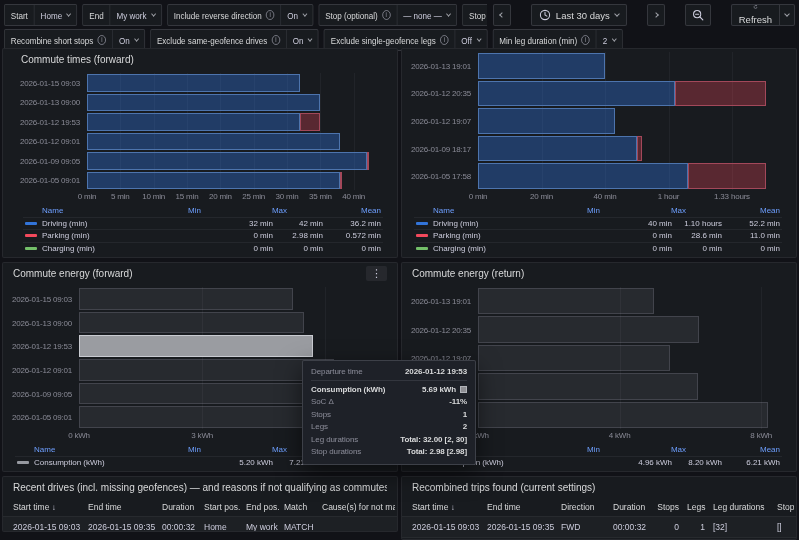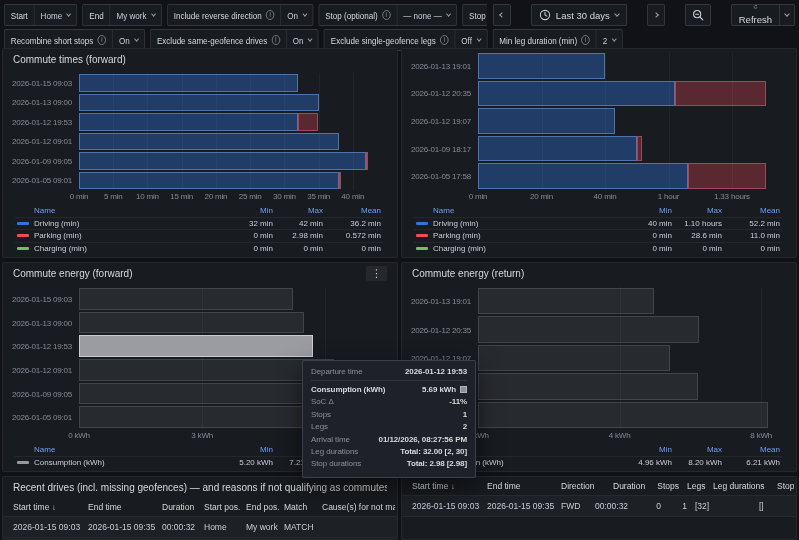--- a/index.html
+++ b/index.html
@@ -50,21 +50,21 @@
            font-size:8px; letter-spacing:-.2px; color:rgba(204,204,220,.62); white-space:nowrap; }
   .bar   { position:absolute; left:0; right:0; top:1px; bottom:1px; display:flex; align-items:stretch; }
   .seg   { flex-shrink:0; border:1px solid transparent; }
   .xaxis { height:14px; position:relative; margin-left:70px; flex-shrink:0; }
   .xt    { position:absolute; top:2px; transform:translateX(-50%); font-size:8px; letter-spacing:-.2px;
            color:rgba(204,204,220,.62); white-space:nowrap; }
 
   .legend { flex-shrink:0; font-size:8px; padding:0 4px 3px 6px; }
   .lrow { display:flex; align-items:center; height:12.5px; padding:0 2px; }
   .lrow + .lrow { border-top:1px solid rgba(204,204,220,.07); }
-  .lhead { color:#6e9fff; font-weight:500; }
+  .lhead { color:#6e9fff; font-weight:500;gap:36px; }
   .lhead .lname { padding-left:17px; }
   .lname { flex:1; display:flex; align-items:center; gap:5px; overflow:hidden; white-space:nowrap; cursor:pointer; }
   .lsw { width:12px; height:3px; border-radius:1px; flex-shrink:0; }
   .lv  { width:50px; text-align:right; flex-shrink:0; white-space:nowrap; }
   .lv.mean { width:58px; }
 
   
   .thead { display:flex; padding:4px 2px 4px 10px; font-size:8.5px; font-weight:500; color:#d8d9da; align-items:center; }
   .trowd { display:flex; padding:5px 2px 5px 10px; font-size:8.5px; color:#ccccdc; align-items:center;
            background:rgba(204,204,220,.028); border-top:1px solid rgba(204,204,220,.06);
@@ -164,21 +164,21 @@
         </svg>
         <span>Refresh</span>
       </div>
       <div class="tbtn">
         <span class="chev"></span>
       </div>
     </div>
   </div>
 </div>
 
-<div class="panel" style="left:2px; top:48px; width:396px; height:210px;">
+<div class="panel" style="left:2px; top:48px; width:396px; height:210px;padding-left:8px;">
   <div class="ptitle">
     <span class="sp">Commute times (forward)</span>
   </div>
   <div class="carea">
       <div class="cplot">
         <div class="vline" style="left:11.11%"></div>
         <div class="vline" style="left:22.22%"></div>
         <div class="vline" style="left:33.33%"></div>
         <div class="vline" style="left:44.44%"></div>
         <div class="vline" style="left:55.56%"></div>
@@ -472,21 +472,21 @@
         <div class="lrow">
           <span class="lname"><i class="lsw" style="background:#9699a0"></i>Consumption (kWh)</span>
           <span class="lv">4.96 kWh</span>
           <span class="lv">8.20 kWh</span>
           <span class="lv mean">6.21 kWh</span>
         </div>
       </div>
     </div>
 </div>
 
-<div class="panel" style="left:2px; top:476px; width:396px; height:64px;">
+<div class="panel" style="left:2px; top:476px; width:396px; height:56px;">
   <div class="ptitle">
     <span class="sp">Recent drives (incl. missing geofences) — and reasons if not qualifying as commutes</span>
   </div>
   <div>
       <div class="thead">
         <div class="tcell" style="width:75px">Start time <span class="sorticon">↓</span></div>
         <div class="tcell" style="width:74px">End time</div>
         <div class="tcell" style="width:42px">Duration</div>
         <div class="tcell" style="width:42px">Start pos.</div>
         <div class="tcell" style="width:38px">End pos.</div>
@@ -499,35 +499,38 @@
         <div class="tcell" style="width:42px">00:00:32</div>
         <div class="tcell" style="width:42px">Home</div>
         <div class="tcell" style="width:38px">My work</div>
         <div class="tcell" style="width:38px">MATCH</div>
         <div class="tcell fx"></div>
       </div>
     </div>
 </div>
 
 <div class="panel" style="left:401px; top:476px; width:396px; height:64px;">
+  <div class="ptitle">
+    <span class="sp">Recombined trips found (current settings)</span>
+  </div>
   <div>
       <div class="thead">
         <div class="tcell" style="width:75px">Start time <span class="sorticon">↓</span></div>
         <div class="tcell" style="width:74px">End time</div>
         <div class="tcell" style="width:52px">Direction</div>
         <div class="tcell" style="width:44px">Duration</div>
         <div class="tcell r" style="width:30px">Stops</div>
         <div class="tcell r" style="width:26px">Legs</div>
         <div class="tcell" style="width:64px">Leg durations</div>
         <div class="tcell fx">Stop durations</div>
       </div>
       <div class="trowd">
         <div class="tcell" style="width:75px">2026-01-15 09:03</div>
         <div class="tcell" style="width:74px">2026-01-15 09:35</div>
-        <div class="tcell" style="width:34px">FWD</div>
+        <div class="tcell" style="width:52px">FWD</div>
         <div class="tcell" style="width:44px">00:00:32</div>
         <div class="tcell r" style="width:30px">0</div>
         <div class="tcell r" style="width:26px">1</div>
         <div class="tcell" style="width:64px">[32]</div>
         <div class="tcell fx">[]</div>
       </div>
     </div>
 </div>
 
 <div class="tooltip">
@@ -546,24 +549,20 @@
       </div>
       <div class="ttrow">
         <span class="ttl">Stops</span>
         <span class="ttv">1</span>
       </div>
       <div class="ttrow">
         <span class="ttl">Legs</span>
         <span class="ttv">2</span>
       </div>
       <div class="ttrow">
-        <span class="ttl">Arrival time</span>
-        <span class="ttv">01/12/2026, 08:27:56 PM</span>
-      </div>
-      <div class="ttrow">
         <span class="ttl">Leg durations</span>
         <span class="ttv">Total: 32.00 [2, 30]</span>
       </div>
       <div class="ttrow">
         <span class="ttl">Stop durations</span>
         <span class="ttv">Total: 2.98 [2.98]</span>
       </div>
     </div>
 </div>
 

